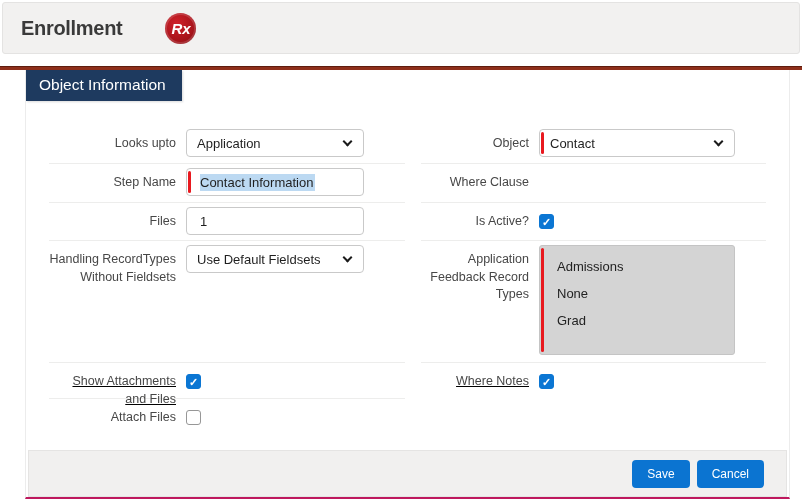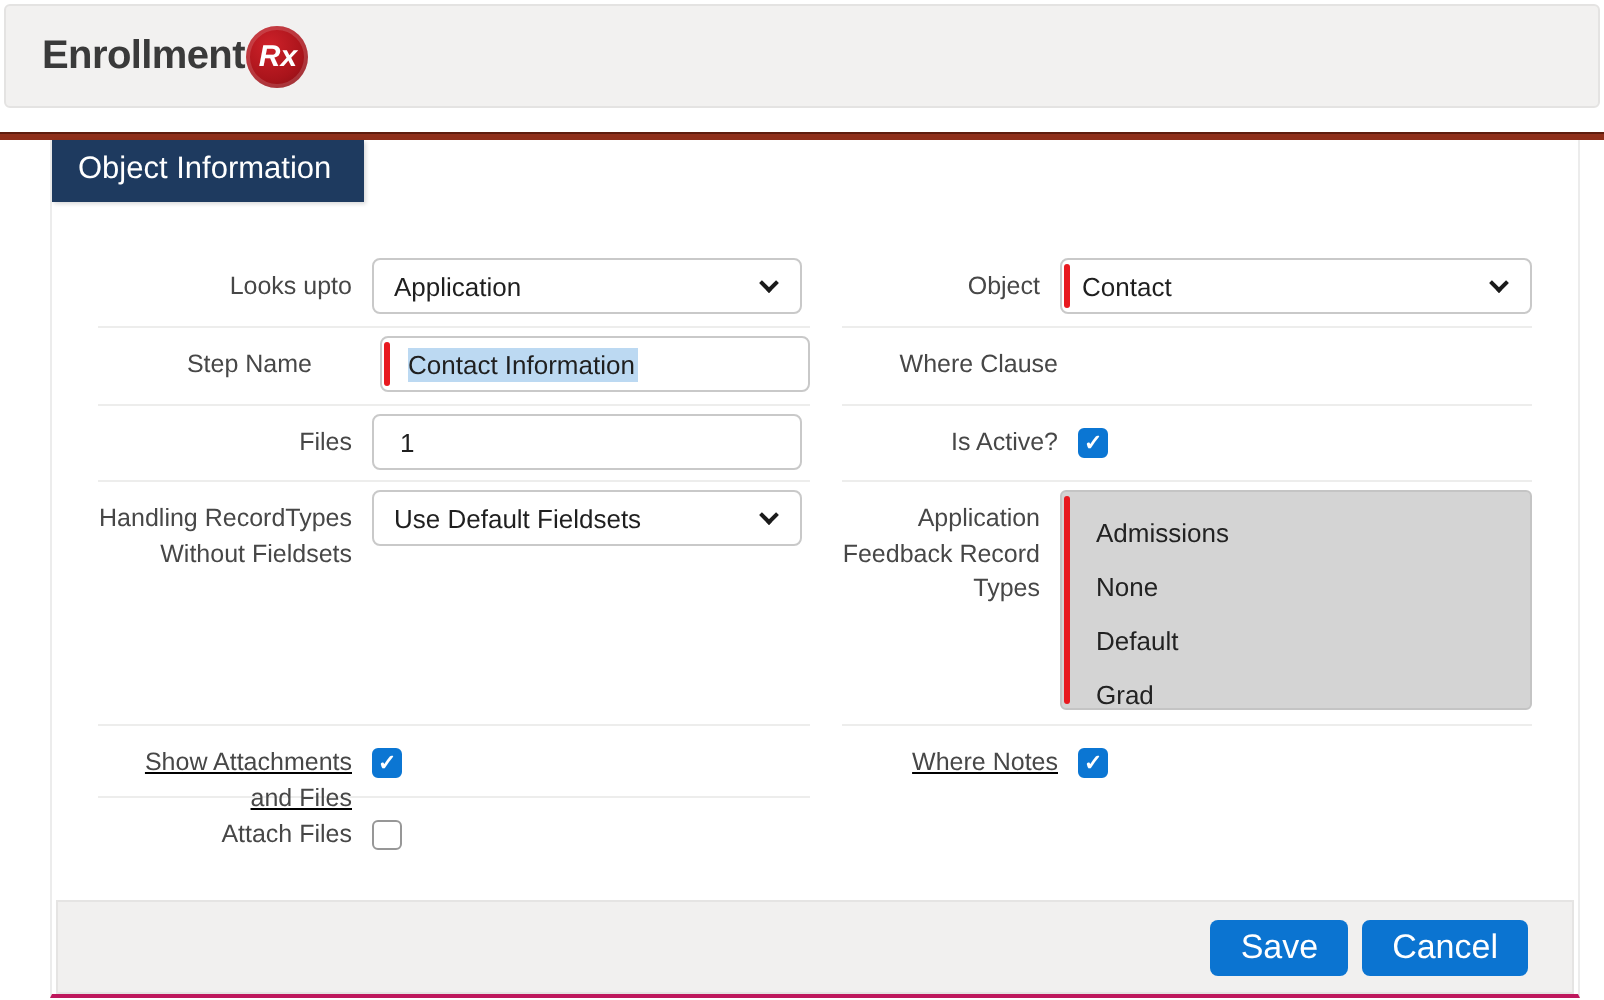--- a/index.html
+++ b/index.html
@@ -15,21 +15,21 @@
   .topbar {
     margin: 2px 2px 0 2px;
     height: 52px;
     background: #f2f1f0;
     border: 1px solid #e4e3e2;
     border-radius: 3px;
     display: flex;
     align-items: center;
     padding-left: 18px;
   }
-  .brand { display: flex; align-items: center; }
+  .brand { display: flex; align-items: center; gap: 42px; }
   .brand-text {
     font-size: 20px;
     font-weight: bold;
     color: #3a3a3a;
     letter-spacing: -0.3px;
   }
   .brand-badge {
     width: 31px; height: 31px;
     margin-left: 1px;
     border-radius: 50%;
@@ -76,36 +76,36 @@
     margin-top: 24px;
   }
   .fcol-left  { width: 356px; }
   .fcol-right { width: 345px; margin-left: 16px; }
   .frow {
     display: flex;
     border-top: 1px solid #ededec;
   }
   .frow:first-child { border-top: none; }
   .h38  { height: 38px; }
-  .h39  { height: 39px; gap: 24px; }
+  .h39  { height: 39px; }
   .h122 { height: 122px; }
   .h36  { height: 36px; text-decoration: underline; }
   .h37  { height: 37px; }
   .flabel {
     text-align: right;
     font-size: 12.5px;
     color: #474747;
     line-height: 1.4;
     padding-top: 10px;
   }
   .fcol-left  .flabel { width: 127px; }
   .fcol-right .flabel { width: 108px; }
   .fctrl { margin-left: 10px; padding-top: 4px; }
-  .fcol-left  .fctrl > .ctl { width: 215px; }
-  .fcol-right .fctrl > .ctl { width: 236px; }
+  .fcol-left  .fctrl > .ctl { width: 178px; }
+  .fcol-right .fctrl > .ctl { width: 196px; }
 
   .select, .tinput {
     position: relative;
     height: 28px;
     background: #ffffff;
     border: 1px solid #c9c9c9;
     border-radius: 4px;
     display: flex;
     align-items: center;
     font-size: 13px;
@@ -183,21 +183,21 @@
     padding-right: 22px;
     gap: 7px;
   }
   .btn {
     height: 28px;
     background: #0b74d1;
     color: #ffffff;
     border: none;
     border-radius: 4px;
     font-family: "Liberation Sans", sans-serif;
-    font-size: 17px;
+    font-size: 12px;
     padding: 0 15px;
     cursor: pointer;
   }
 </style>
 </head>
 <body>
 
 <div class="topbar">
   <div class="brand">
     <span class="brand-text">Enrollment</span>
@@ -296,21 +296,20 @@
           </span>
         </div>
       </div>
 
       <div class="frow h122">
         <div class="flabel">Application Feedback Record Types</div>
         <div class="fctrl">
           <div class="ctl multi required">
             <div class="opt">Admissions</div>
             <div class="opt">None</div>
-            <div class="opt">Default</div>
             <div class="opt">Grad</div>
           </div>
         </div>
       </div>
 
       <div class="frow h36">
         <div class="flabel">Where Notes</div>
         <div class="fctrl">
           <span class="cb checked">
             <span class="tick">✓</span>

